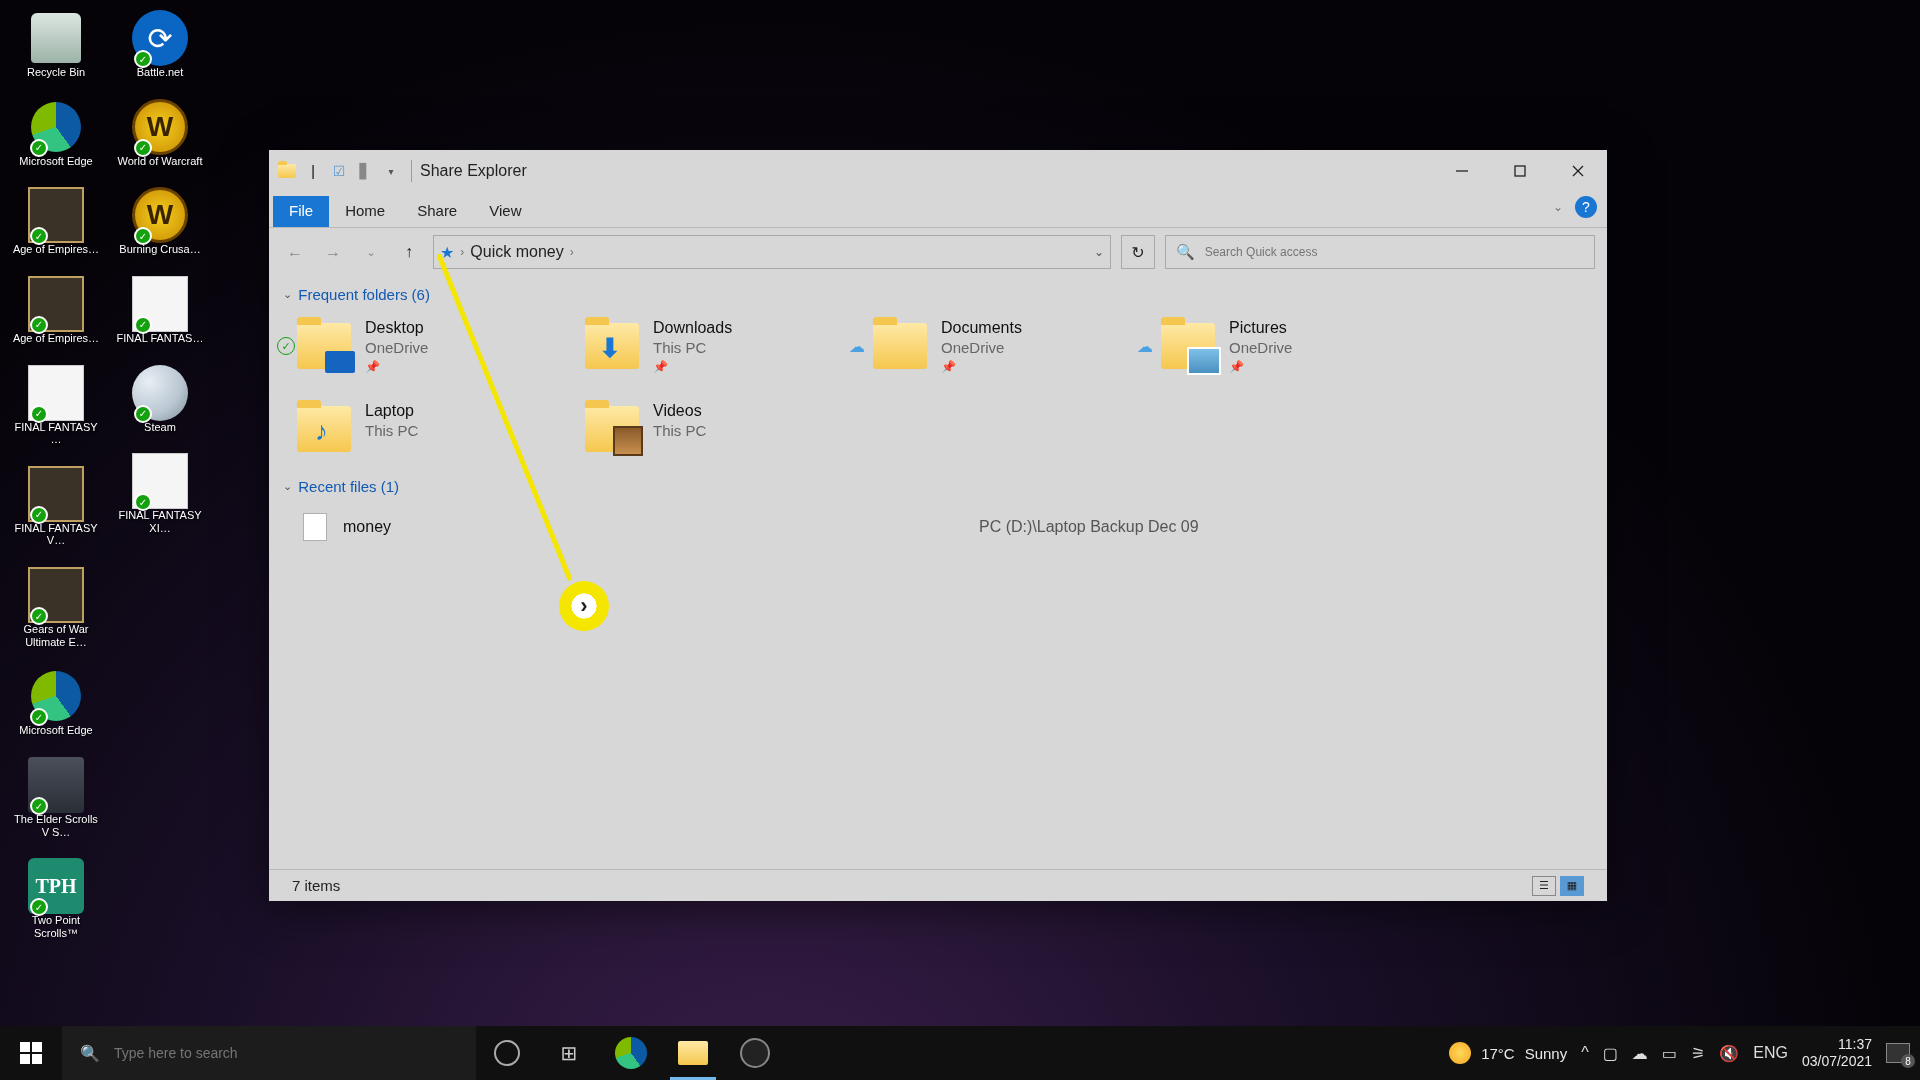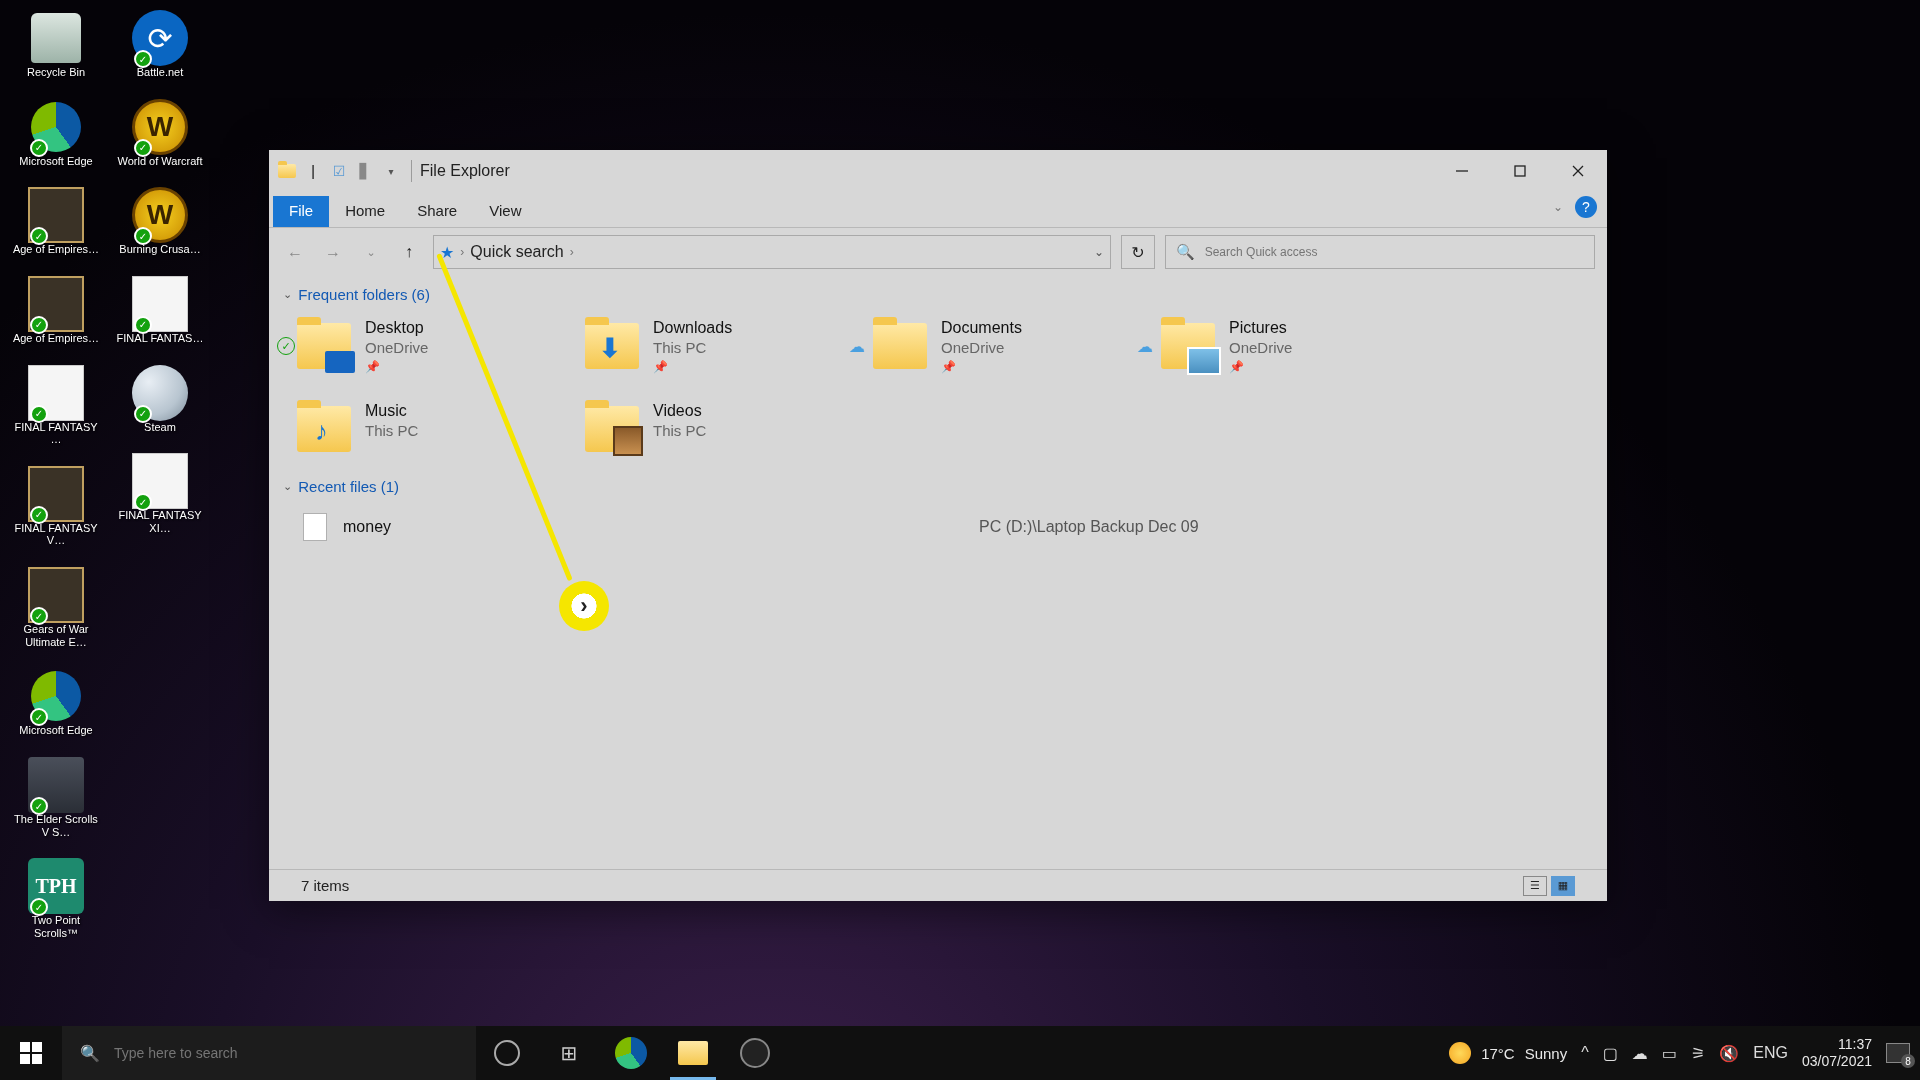--- a/index.html
+++ b/index.html
@@ -79,21 +79,21 @@
 .folder-meta .loc { color:#666; font-size:15px; }
 .folder-meta .pin { color:#777; font-size:12px; margin-top:2px;}
 .sync-badge { position:absolute; left:-16px; top:22px; width:18px; height:18px; border-radius:50%; border:1.5px solid #13a10e; color:#13a10e; font-size:11px; display:flex; align-items:center; justify-content:center;}
 .cloud-badge { position:absolute; left:-20px; top:22px; color:#4aa0e0; font-size:16px; }
 
 .file-row { display:flex; align-items:center; gap:16px; padding:6px 10px; cursor:pointer; margin-left:10px;}
 .file-row .fico { width:24px; height:28px; background:#fff; border:1px solid #b0b0b0; position:relative;}
 .file-row .fname { font-size:16px; color:#111; width:620px; }
 .file-row .fpath { font-size:16px; color:#555; }
 
-.statusbar { height:32px; border-top:1px solid #b8b8b8; display:flex; align-items:center; padding:0 32px; font-size:15px; color:#222; }
+.statusbar { height:32px; border-top:1px solid #b8b8b8; display:flex; align-items:center; padding:0 23px; font-size:15px; color:#222; }
 .statusbar .views { margin-left:auto; display:flex; gap:4px; }
 .view-btn { width:24px; height:20px; border:1px solid #888; display:flex; align-items:center; justify-content:center; font-size:11px; cursor:pointer;}
 .view-btn.active { background:#5a9ad4; border-color:#5a9ad4; }
 
 
 .callout-line { position:absolute; left:436px; top:254px; width:5px; height:352px; background:#f5e600; transform-origin: top center; transform: rotate(-22deg); z-index:50; border-radius:3px;}
 .callout-end { position:absolute; left:559px; top:581px; width:50px; height:50px; border-radius:50%; background: radial-gradient(#fff 0 35%, #f5e600 36% 100%); display:flex; align-items:center; justify-content:center; z-index:51;}
 .callout-end::after { content:"›"; font-size:22px; color:#222; font-weight:bold;}
 
 
@@ -243,21 +243,21 @@
     <div class="qat">
       <div class="qat-ico">
           <div class="folder-glyph"></div>
         </div>
       <div class="qat-ico">|</div>
       <div class="qat-ico" style="color:#5a9ad4">☑</div>
       <div class="qat-ico" style="color:#888">▋</div>
       <div class="qat-ico" style="color:#555;font-size:10px">▾</div>
     </div>
     <div class="sep"></div>
-    <div class="title">File Explorer</div>
+    <div class="title">Share Explorer</div>
     <div class="win-controls">
       <div class="win-btn">
           <svg viewBox="0 0 14 14">
             <line x1="1" y1="7" x2="13" y2="7" stroke="#222" stroke-width="1.3"></line>
           </svg>
         </div>
       <div class="win-btn">
           <svg viewBox="0 0 14 14">
             <rect x="2" y="2" width="10" height="10" fill="none" stroke="#222" stroke-width="1.3"></rect>
           </svg>
@@ -281,21 +281,21 @@
   </div>
 
   <div class="navbar">
     <div class="nav-arrow">←</div>
     <div class="nav-arrow">→</div>
     <div class="nav-arrow" style="font-size:11px">⌄</div>
     <div class="nav-arrow enabled">↑</div>
     <div class="addr">
       <span class="star">★</span>
       <span class="chev">›</span>
-      <span class="loc">Quick search</span>
+      <span class="loc">Quick money</span>
       <span class="chev">›</span>
       <span class="drop">⌄</span>
     </div>
     <div class="refresh">↻</div>
     <div class="searchbox">
       <span class="mag">🔍</span>
       <input placeholder="Search Quick access" style="">
     </div>
   </div>
 
@@ -336,21 +336,21 @@
           <div class="big-folder pics"></div>
           <div class="folder-meta">
             <div class="name">Pictures</div>
             <div class="loc">OneDrive</div>
             <div class="pin">📌</div>
           </div>
         </div>
         <div class="folder-item">
           <div class="big-folder music"></div>
           <div class="folder-meta">
-            <div class="name">Music</div>
+            <div class="name">Laptop</div>
             <div class="loc">This PC</div>
           </div>
         </div>
         <div class="folder-item">
           <div class="big-folder video"></div>
           <div class="folder-meta">
             <div class="name">Videos</div>
             <div class="loc">This PC</div>
           </div>
         </div>

